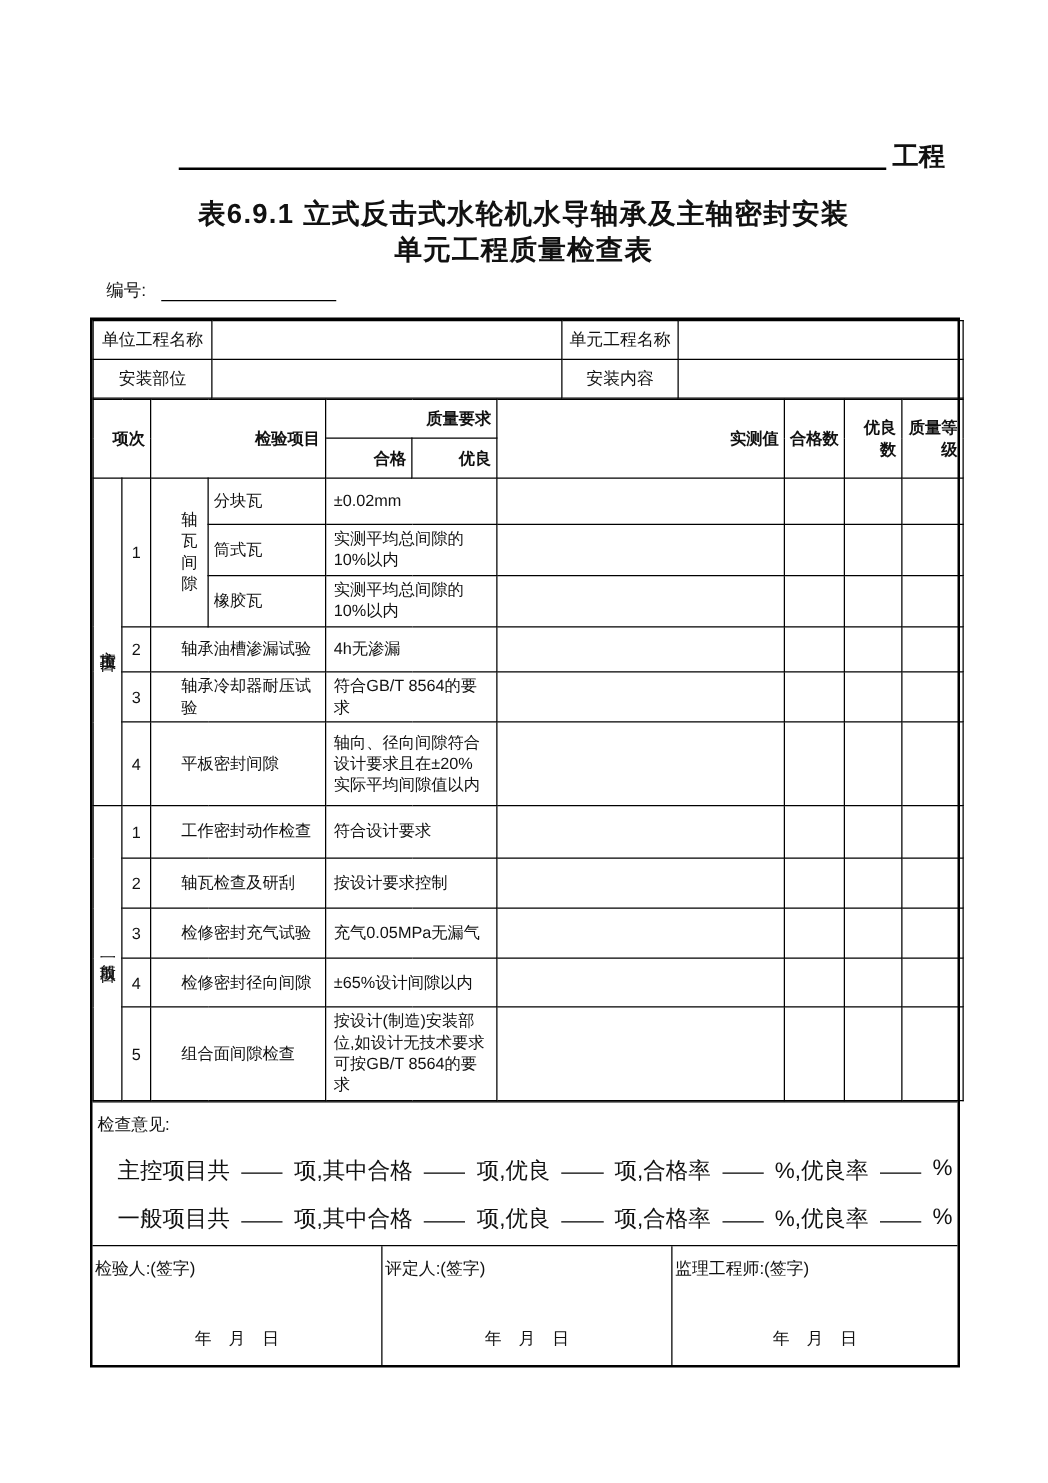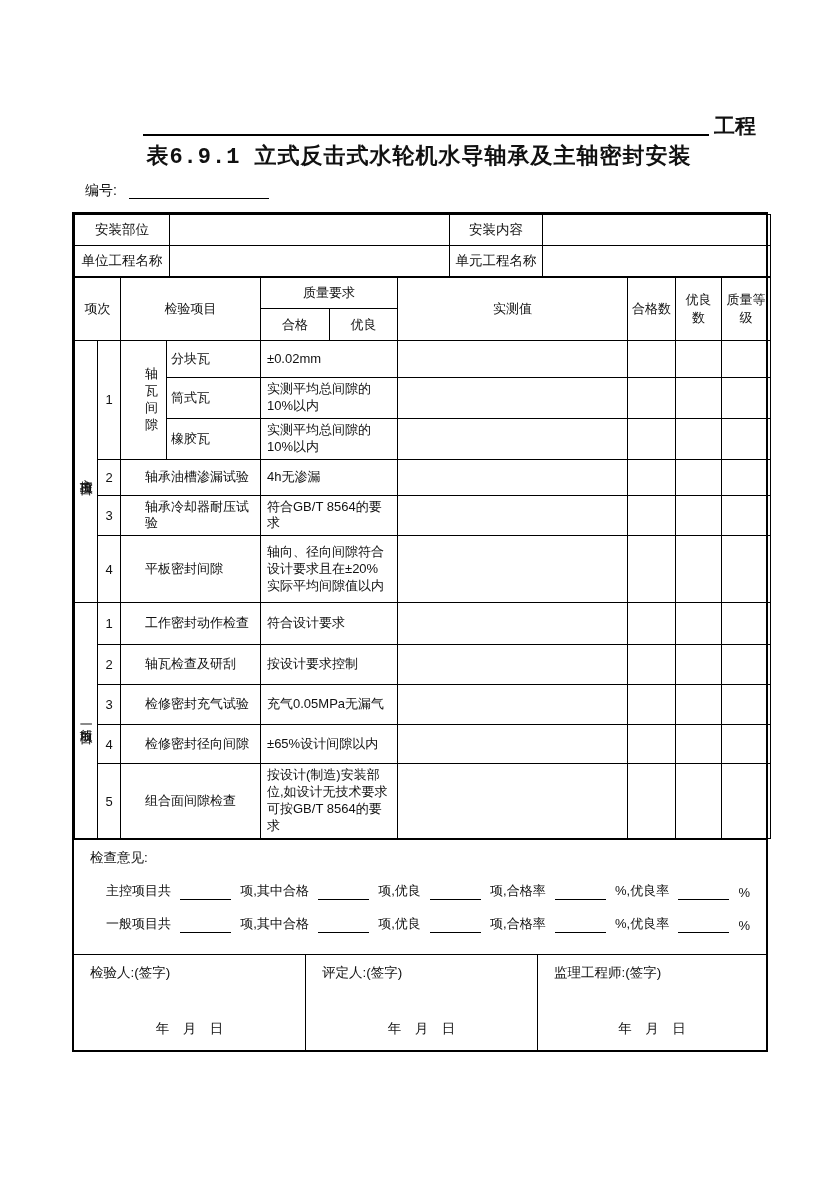--- a/index.html
+++ b/index.html
@@ -18,22 +18,21 @@
     margin: 112px 82px 0 143px;
   }
   .project-line .rule { flex: 1; border-bottom: 2px solid #000; height: 24px; }
   .project-line .suffix {
     font-size: 21px; font-weight: bold; line-height: 1;
     padding-left: 5px; white-space: nowrap;
   }
   .doc-title {
     text-align: center; font-weight: bold;
     font-size: 22px; line-height: 1.32; letter-spacing: 1px;
-    margin-top: 7px;
-    font-family: Liberation Mono, monospace;
+    margin-top: 20px;
   }
   .serial-row {
     display: flex; align-items: flex-start;
     margin: 10px 0 0 85px; font-size: 14px;
   }
   .serial-row .serial-blank {
     width: 140px; height: 17px; margin-left: 12px;
     border-bottom: 1.5px solid #000;
   }
 
@@ -42,90 +41,91 @@
   table { border-collapse: collapse; table-layout: fixed; width: 100%; }
   td { border: 1px solid #000; font-size: 13px; padding: 2px 4px; vertical-align: middle; overflow: hidden; }
   .c { text-align: center; }
 
   .h31 { height: 31px; } .h32 { height: 32px; } .h36 { height: 36px; }
   .h37 { height: 37px; } .h39 { height: 39px; } .h40 { height: 40px; }
   .h42 { height: 42px; } .h67 { height: 67px; } .h72 { height: 72px; }
 
   .info-table td { font-size: 13.5px; }
 
-  .main-table .hdr { text-align: center; font-weight: normal; }
+  .main-table .hdr { text-align: right; font-weight: bold; }
   .cat-cell { text-align: center; padding: 0; }
   .vtext {
     display: inline-block;
     writing-mode: vertical-lr; text-orientation: upright;
     line-height: 1.05; letter-spacing: 2px; font-size: 13px;
   }
   .item-cell { padding-left: 24px; line-height: 1.3; }
   .sub-cell  { padding-left: 4px; }
   .req-cell  { padding: 3px 6px; line-height: 1.3; }
 
   
   .opinion {
     border-top: 1px solid #000;
-    height: 115px; padding: 9px 16px; font-size: 13.5px;
+    height: 115px; padding: 9px 4px; font-size: 13.5px;
   }
   .opinion-line {
-    display: flex; align-items: flex-end; white-space: nowrap;
-    margin: 15px 0 0 16px; font-size: 13px;
+    display: flex; white-space: nowrap;
+    margin: 15px 0 0 16px; font-size: 18px;
   }
   .opinion-line:first-of-type { margin-top: 17px; }
   .opinion-blank {
     width: 52px; height: 15px; margin: 0 9px;
     border-bottom: 1px solid #000;
   }
 
   
   .signatures { display: flex; border-top: 1px solid #000; height: 96px; }
-  .sig-cell { position: relative; padding: 9px 16px; font-size: 13.5px; }
+  .sig-cell { position: relative; padding: 9px 2px; font-size: 13.5px; }
   .sig-cell + .sig-cell { border-left: 1px solid #000; }
   .sig-1 { width: 231px; } .sig-2 { width: 232px; } .sig-3 { flex: 1; }
   .sig-date { position: absolute; left: 0; right: 0; bottom: 12px; text-align: center; font-size: 13.5px; }
 </style>
 </head>
 <body>
 
 <div class="project-line">
   <span class="rule"></span>
   <span class="suffix">工程</span>
 </div>
 
 <div class="doc-title">
   <div>表6.9.1 立式反击式水轮机水导轴承及主轴密封安装</div>
+  <div>单元工程质量检查表</div>
 </div>
 
 <div class="serial-row">
   <span>编号:</span>
   <span class="serial-blank"></span>
 </div>
 
 <div class="sheet">
 
   <table class="info-table">
     <colgroup>
         <col style="width:95px">
         <col style="width:280px">
         <col style="width:93px">
         <col style="width:228px">
       </colgroup>
     <tbody>
         <tr class="h31">
+      <td class="c">单位工程名称</td>
+      <td></td>
+      <td class="c">单元工程名称</td>
+      <td></td>
+    </tr>
+    <tr class="h31">
       <td class="c">安装部位</td>
       <td></td>
       <td class="c">安装内容</td>
-      <td></td>
-    </tr>
-    <tr class="h31">
-      <td class="c">单位工程名称</td>
-      <td></td>
-      <td class="c">单元工程名称</td>
       <td></td>
     </tr>
   </tbody>
     </table>
 
   <table class="main-table">
     <colgroup>
       <col style="width:23px">
         <col style="width:23px">
         <col style="width:46px">

